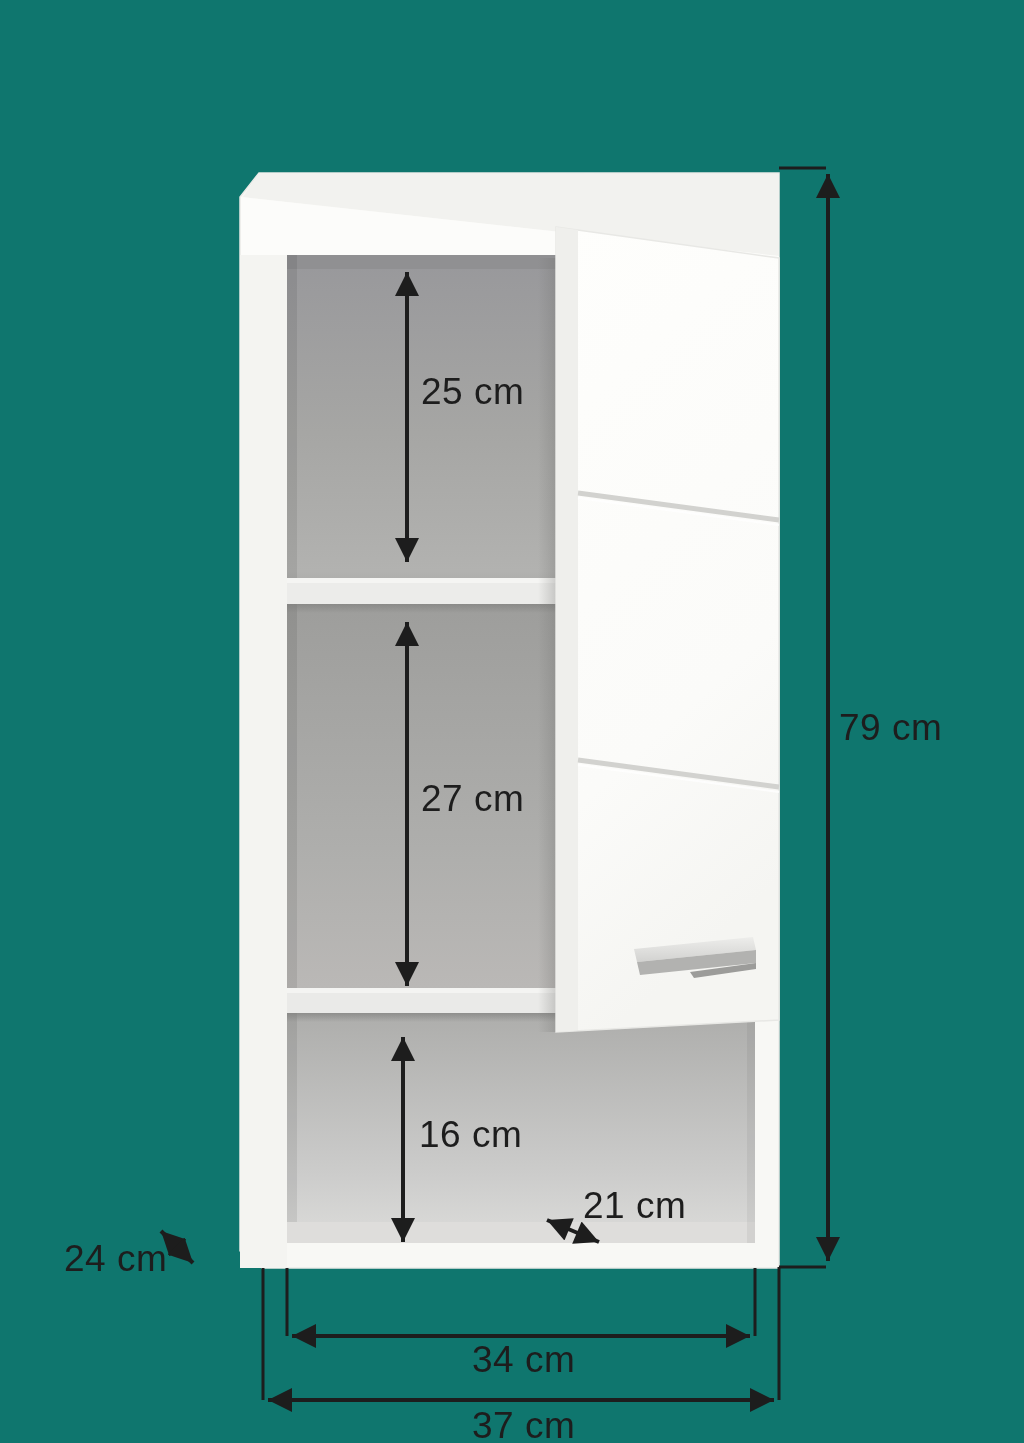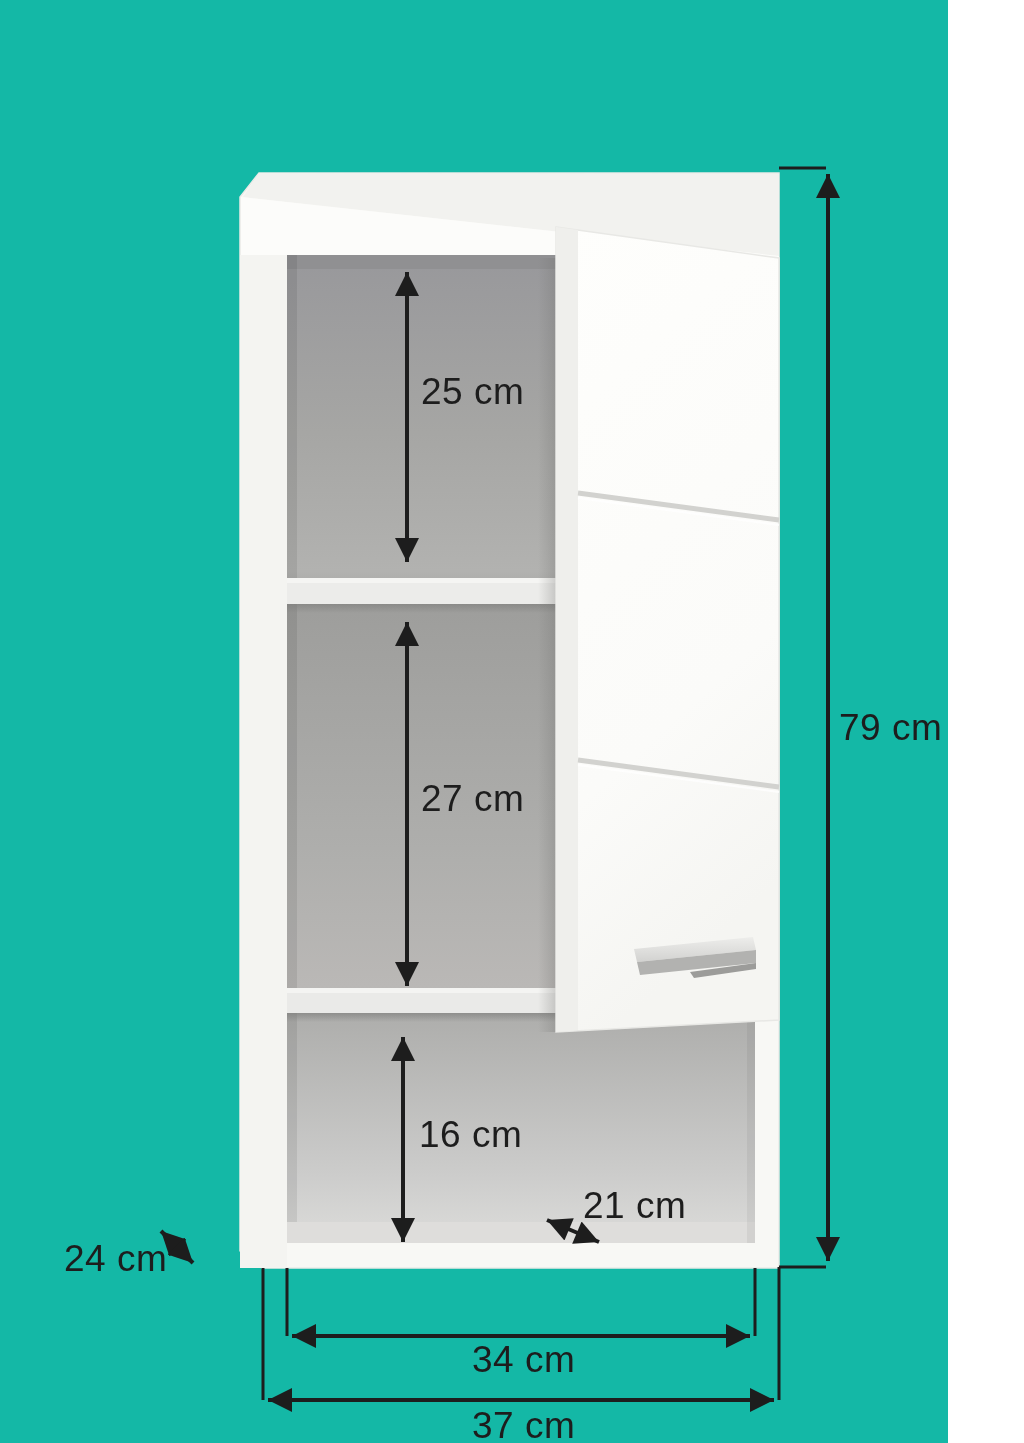--- a/index.html
+++ b/index.html
@@ -1,16 +1,16 @@
 <!DOCTYPE html>
 <html><head>
 <meta charset="utf-8">
 <style>
   html,body{margin:0;padding:0;background:#ffffff;}
-  .stage{position:relative;width:948px;height:1443px;background:#14b8a6;overflow:hidden;
+  .stage{position:relative;width:1024px;height:1443px;background:#0f766e;overflow:hidden;
          font-family:"Liberation Sans", sans-serif;}
   svg{display:block;}
   text.dim-label{font-family:"Liberation Sans", sans-serif;font-size:37px;fill:#1d1d1d;letter-spacing:0.5px;}
 </style>
 </head>
 <body>
 
 <div class="stage">
 <svg width="1024" height="1443" viewBox="0 0 1024 1443">
   <defs>

